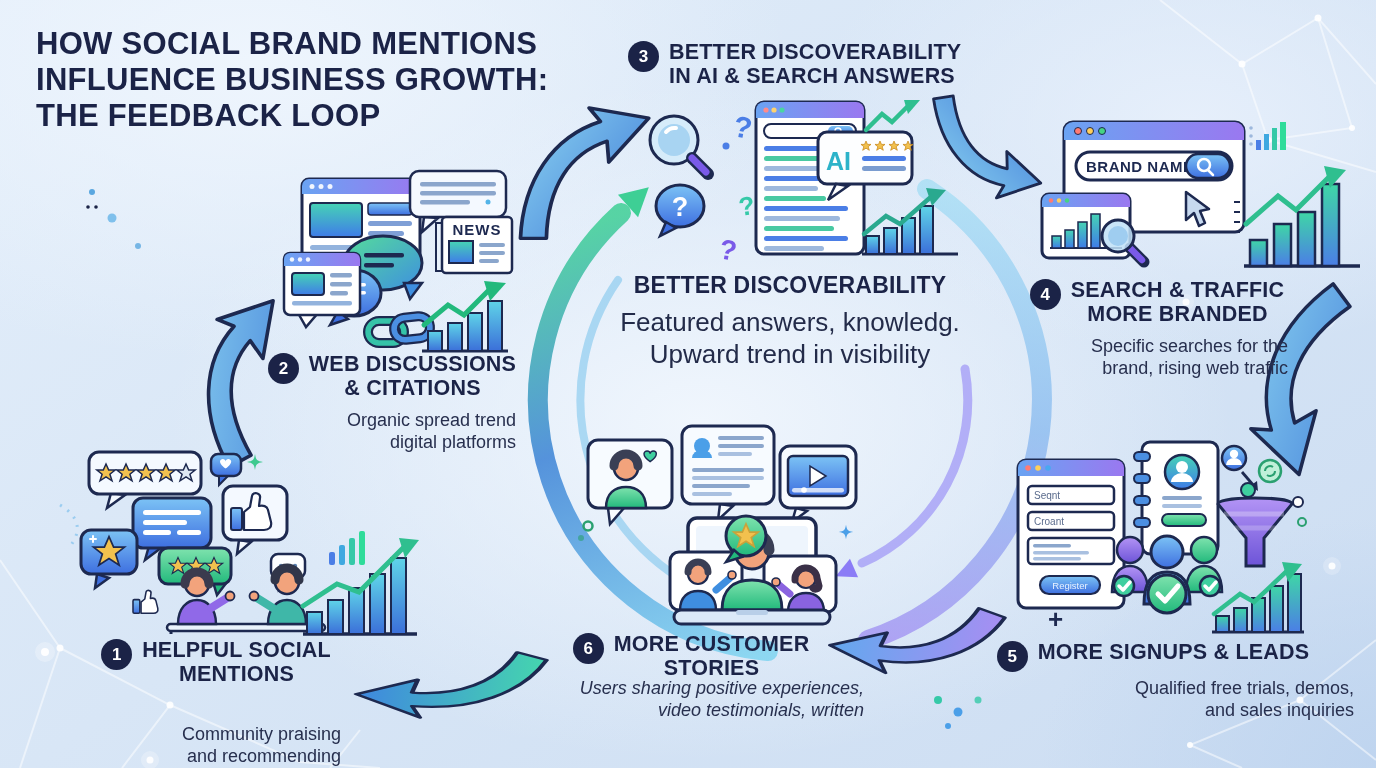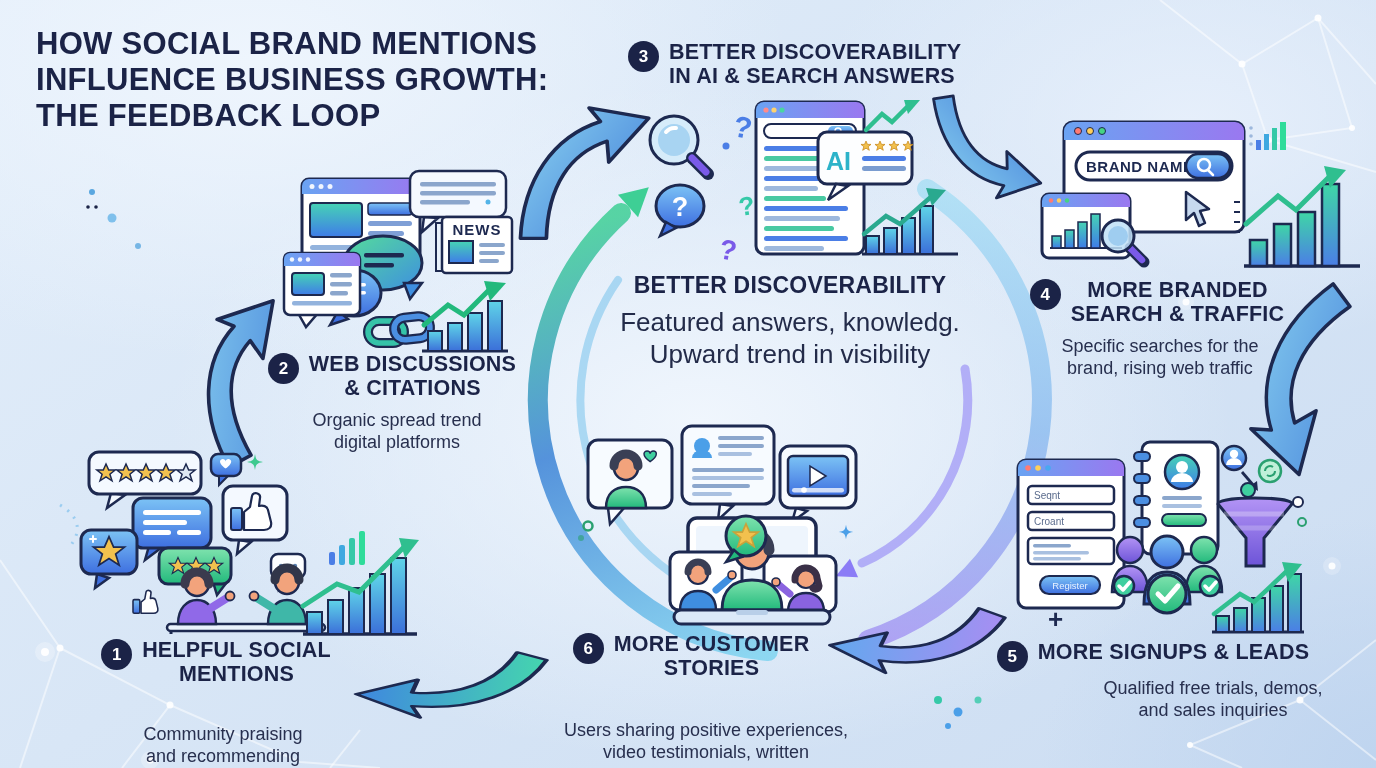--- a/index.html
+++ b/index.html
@@ -18,21 +18,21 @@
   .title{left:36px;top:26px;width:590px;color:#1b2347;font-weight:800;
          font-size:31px;line-height:1.16;letter-spacing:.3px;}
   .title span{display:block;}
   .badge{width:31px;height:31px;border-radius:50%;background:#1b2347;color:#ffffff;
          font-weight:800;font-size:17px;display:flex;align-items:center;justify-content:center;
          flex:0 0 31px;margin-top:1px;}
   .step-head{display:flex;gap:10px;align-items:flex-start;justify-content:center;}
   .step-title{color:#1b2347;font-weight:800;font-size:21.5px;line-height:1.13;letter-spacing:.2px;}
   .step-title span{display:block;text-align:center;}
   .step-head.leftalign .step-title span{text-align:left;}
-  .step-sub{color:#272f4e;font-size:18px;font-weight:500;line-height:1.22;text-align:center;}
+  .step-sub{color:#272f4e;font-size:18px;font-weight:500;line-height:1.22;text-align:right;}
   .step-sub span{display:block;}
   .center-text{text-align:center;}
   .center-text .ct-title{color:#1b2347;font-weight:800;font-size:23px;line-height:1.15;letter-spacing:.2px;}
   .center-text .ct-title span{display:block;}
   .center-text .ct-sub{margin-top:9px;color:#232b49;font-size:26px;font-weight:500;line-height:1.2;}
   .center-text .ct-sub span{display:block;}
   svg text{font-family:"Liberation Sans", sans-serif;}
 </style>
 </head>
 <body>
@@ -313,22 +313,22 @@
       <rect x="260" y="96" width="17" height="54" fill="url(#barGrad)" stroke="#1d2950" stroke-width="2.5"></rect>
       <rect x="284" y="68" width="17" height="82" fill="url(#barGrad)" stroke="#1d2950" stroke-width="2.5"></rect>
       <path d="M208,108 L240,80 L258,94 L292,60" stroke="#2fbf8f" stroke-width="5" fill="none" stroke-linecap="round"></path>
       <polygon points="286,50 308,54 292,72" fill="#2fbf8f"></polygon>
     </g>
   </svg>
 
   <div class="abs step-head" style="left:1026px;top:278px;width:262px;">
     <span class="badge">4</span>
     <div class="step-title">
+      <span>SEARCH &amp; TRAFFIC</span>
       <span>MORE BRANDED</span>
-      <span>SEARCH &amp; TRAFFIC</span>
     </div>
   </div>
   <div class="abs step-sub" style="left:1032px;top:336px;width:256px;">
     <span>Specific searches for the</span>
     <span>brand, rising web traffic</span>
   </div>
 
   <svg class="abs" style="left:282px;top:165px;" width="232" height="192" viewBox="0 0 232 192">
     <g>
       <path d="M38,106 l10,16 l14,-16 z" fill="#ffffff" stroke="#1d2950" stroke-width="2.5"></path>
@@ -589,21 +589,21 @@
     <circle cx="3" cy="114" r="3" fill="#2aa070" opacity=".6"></circle>
   </svg>
 
   <div class="abs step-head" style="left:560px;top:632px;width:262px;">
     <span class="badge">6</span>
     <div class="step-title">
       <span>MORE CUSTOMER</span>
       <span>STORIES</span>
     </div>
   </div>
-  <div class="abs step-sub" style="left:548px;top:720px;width:316px;">
+  <div class="abs step-sub" style="left:548px;top:678px;width:316px;font-style:italic;">
     <span>Users sharing positive experiences,</span>
     <span>video testimonials, written</span>
   </div>
 
   <svg class="abs" style="left:1012px;top:438px;" width="296" height="200" viewBox="0 0 296 200">
     <g>
       <rect x="6" y="22" width="106" height="148" rx="8" fill="#ffffff" stroke="#1d2950" stroke-width="3"></rect>
       <path d="M6,30 a8,8 0 0 1 8,-8 h90 a8,8 0 0 1 8,8 v8 h-106 z" fill="url(#hdr)"></path>
       <circle cx="16" cy="30" r="2.8" fill="#ff7b72"></circle>
         <circle cx="26" cy="30" r="2.8" fill="#ffcf5a"></circle>

